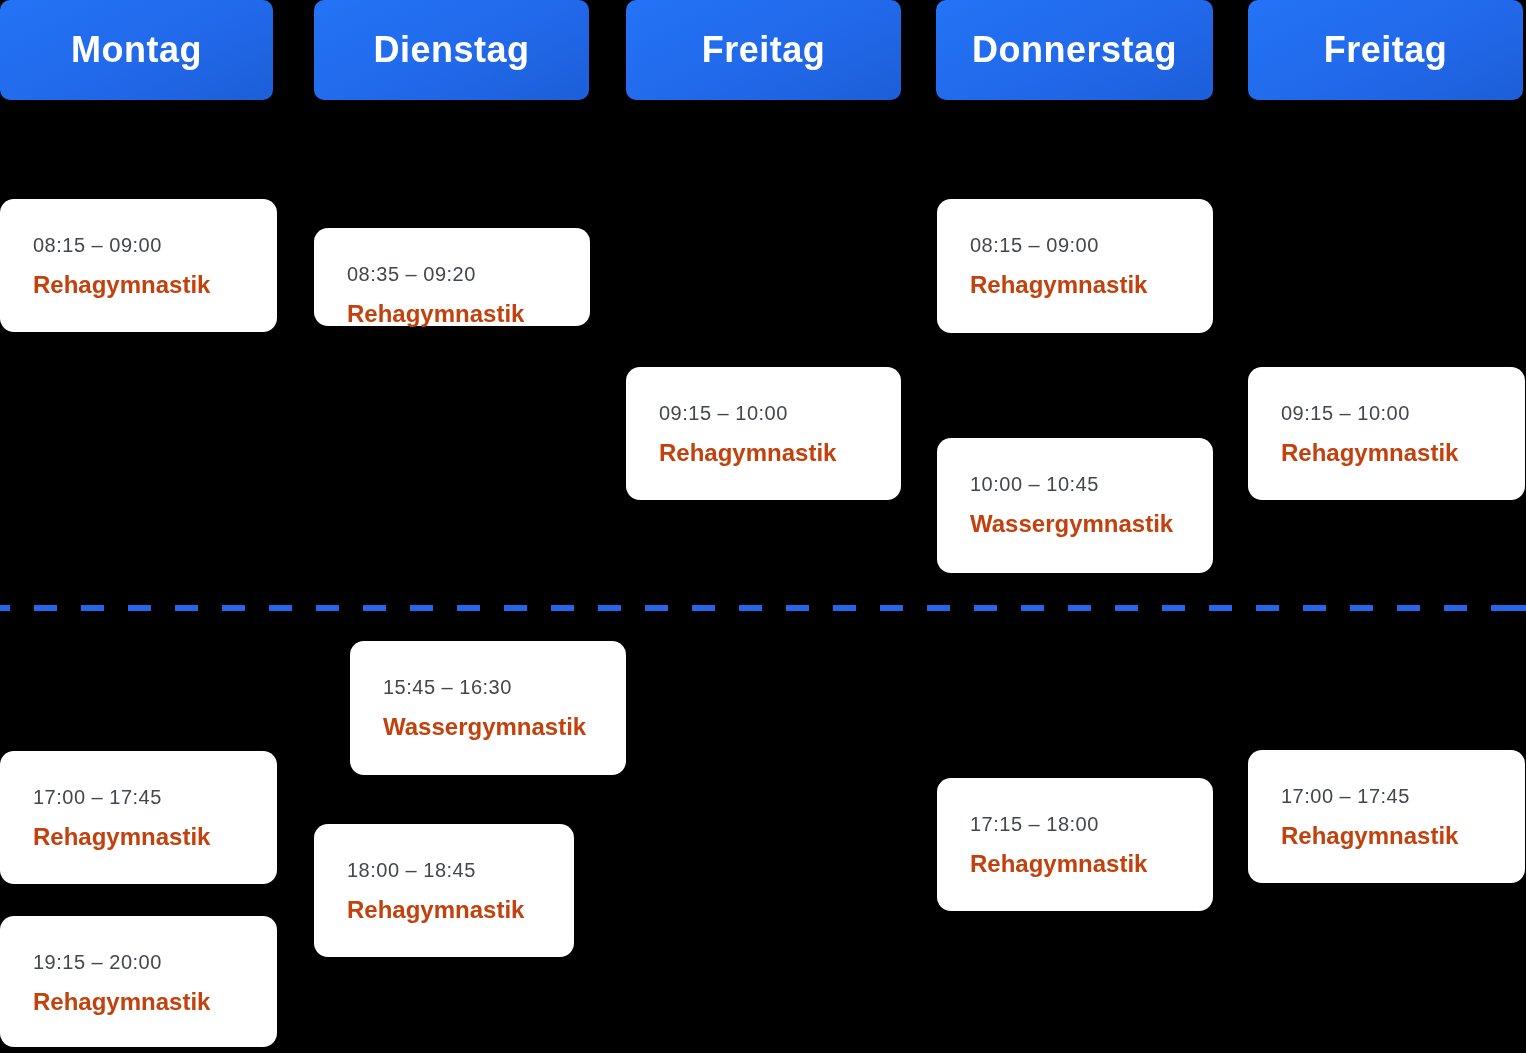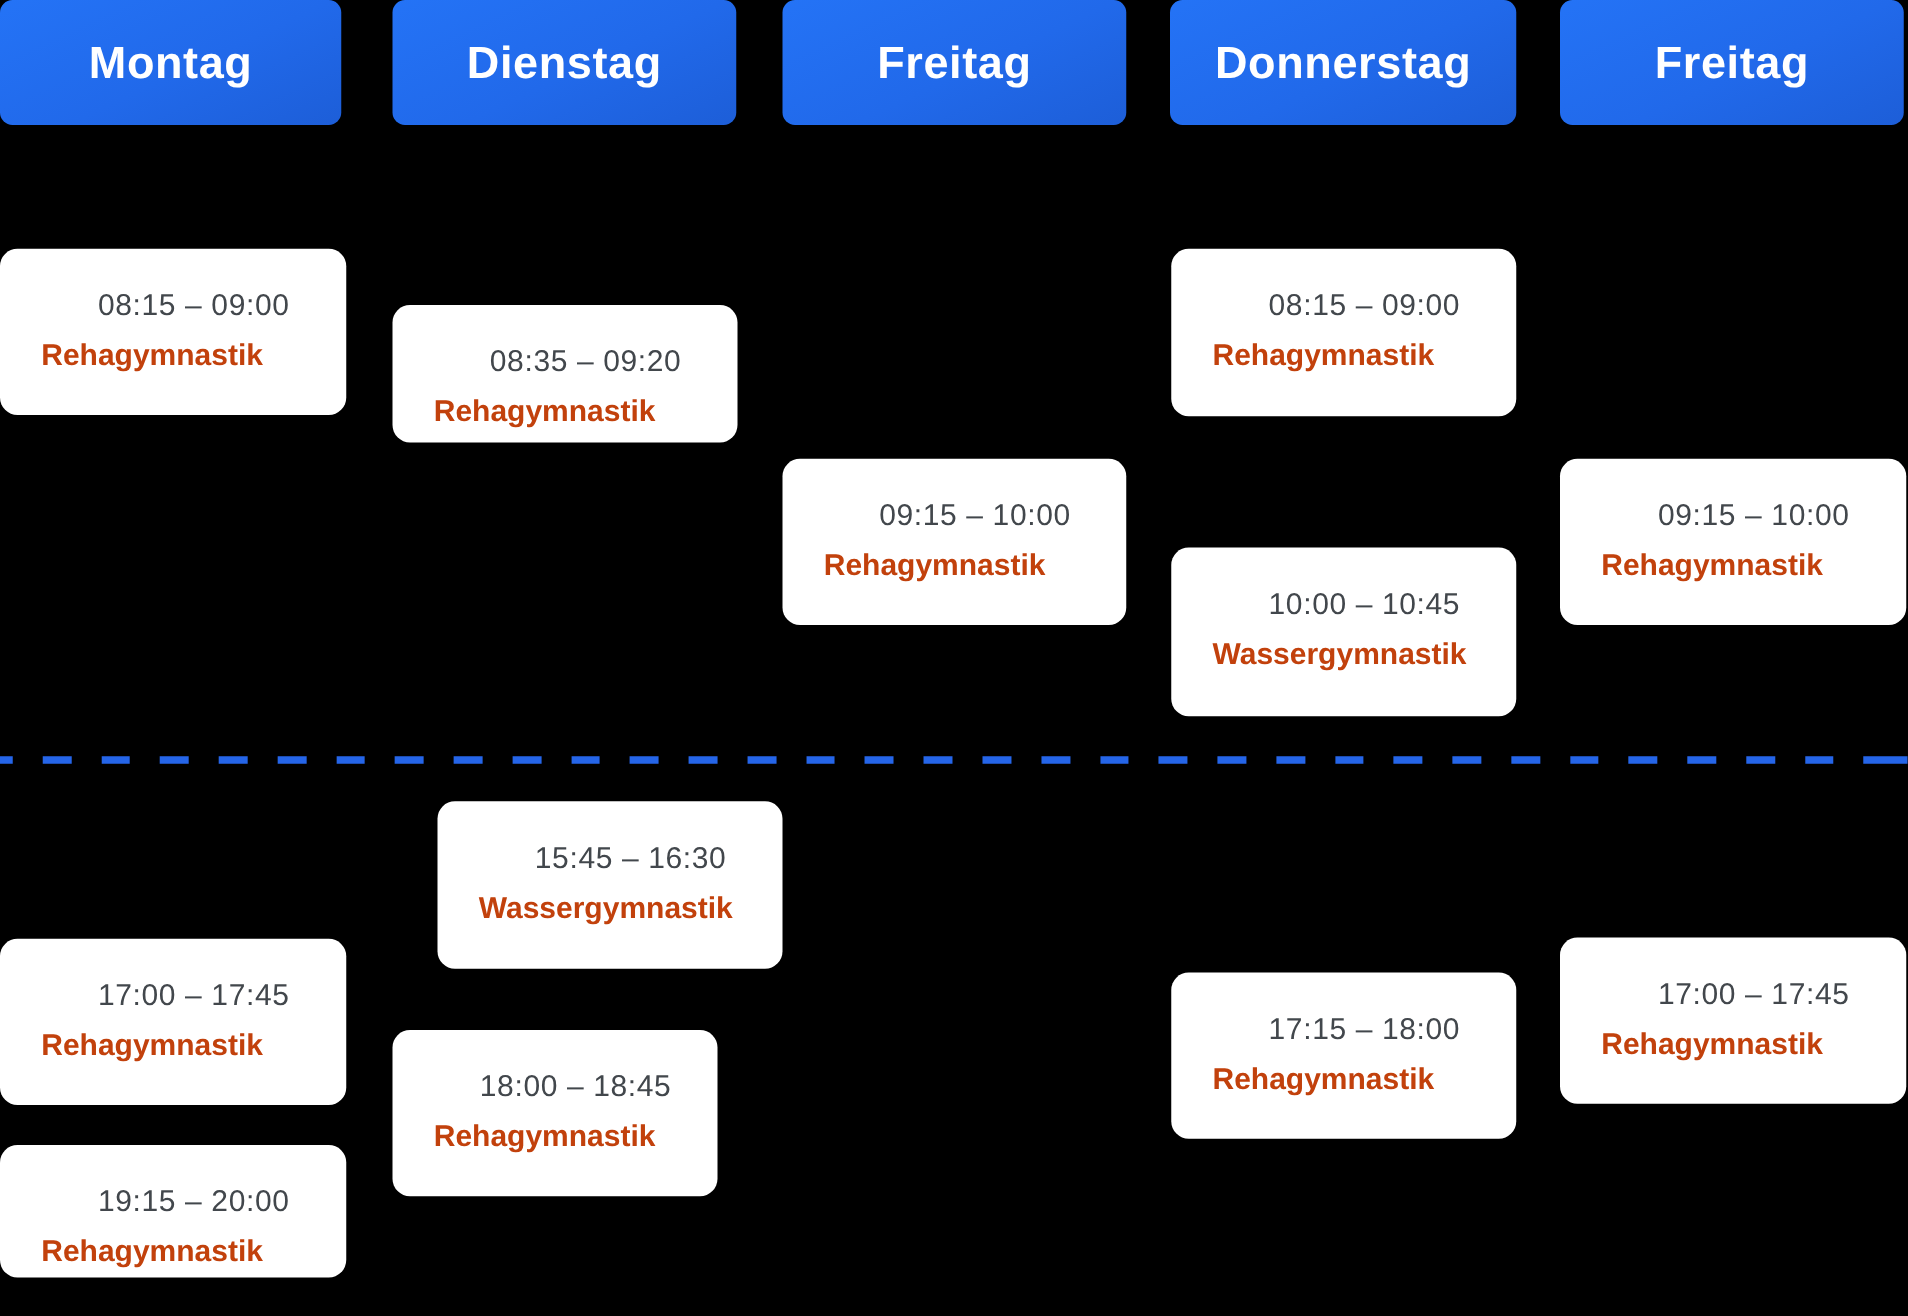--- a/index.html
+++ b/index.html
@@ -33,25 +33,24 @@
     letter-spacing: 0.5px;
   }
   .event-card {
     position: absolute;
     background: #ffffff;
     border-radius: 14px;
     box-sizing: border-box;
     padding: 31px 0 0 33px;
   }
   .event-time {
-    font-size: 24px;
+    font-size: 20px;
     color: #42474c;
     line-height: 30px;
     letter-spacing: 0.5px;
-    text-align: center;
   }
   .event-course {
     margin-top: 8px;
     font-size: 24px;
     font-weight: bold;
     color: #c2410c;
     line-height: 34px;
   }
   .divider {
     position: absolute;
@@ -77,26 +76,26 @@
   <div class="divider"></div>
 
   <div class="event-card" style="left:0; top:199px; width:277px; height:133px;">
     <div class="event-time">08:15 – 09:00</div>
     <div class="event-course">Rehagymnastik</div>
   </div>
   <div class="event-card" style="left:0; top:751px; width:277px; height:133px;">
     <div class="event-time">17:00 – 17:45</div>
     <div class="event-course">Rehagymnastik</div>
   </div>
-  <div class="event-card" style="left:0; top:916px; width:277px; height:106px;">
+  <div class="event-card" style="left:0; top:916px; width:277px; height:131px;">
     <div class="event-time">19:15 – 20:00</div>
     <div class="event-course">Rehagymnastik</div>
   </div>
 
-  <div class="event-card" style="left:314px; top:244px; width:276px; height:110px;">
+  <div class="event-card" style="left:314px; top:228px; width:276px; height:98px;">
     <div class="event-time">08:35 – 09:20</div>
     <div class="event-course">Rehagymnastik</div>
   </div>
   <div class="event-card" style="left:314px; top:641px; width:276px; height:134px;margin-left:36px;">
     <div class="event-time">15:45 – 16:30</div>
     <div class="event-course">Wassergymnastik</div>
   </div>
   <div class="event-card" style="left:314px; top:824px; width:260px; height:133px;">
     <div class="event-time">18:00 – 18:45</div>
     <div class="event-course">Rehagymnastik</div>

